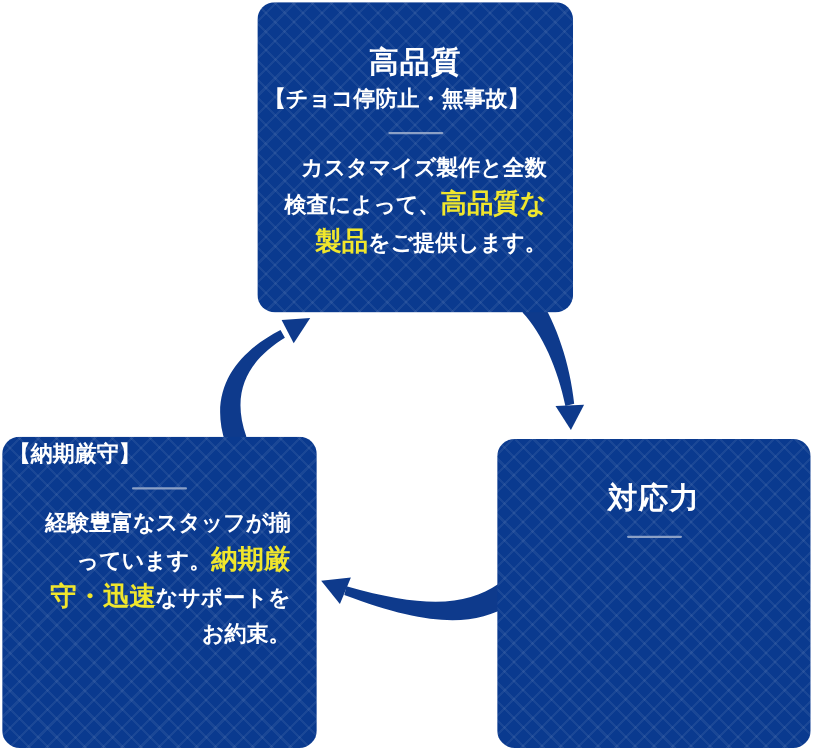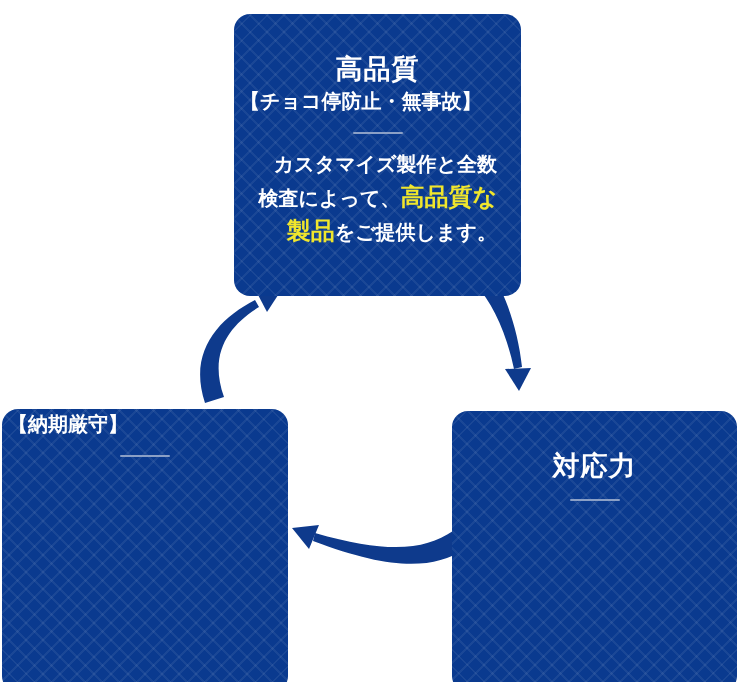--- a/index.html
+++ b/index.html
@@ -17,21 +17,20 @@
   .card{
     position:absolute;
     box-sizing:border-box;
     border-radius:16px;
     color:#ffffff;
     background-color:#0a3a8f;
     background-image:
       repeating-linear-gradient(45deg, transparent 0 5px, rgba(255,255,255,.065) 5px 7px, transparent 7px 12px),
       repeating-linear-gradient(-45deg, transparent 0 5px, rgba(255,255,255,.065) 5px 7px, transparent 7px 12px);
     z-index:1;
-    margin-top:12px;
   }
   .card-top{left:234px;top:2px;width:287px;height:282px;}
   .card-left{left:2px;top:397px;width:286px;height:283px;}
   .card-right{left:452px;top:399px;width:285px;height:281px;}
   .card-title{
     margin:38px 10px 0;
     text-align:center;
     font-size:27px;line-height:34px;
     font-weight:700;letter-spacing:1px;
   }
@@ -88,15 +87,16 @@
   </section>
 
   <section class="card card-right">
     <h3 class="card-title">対応力</h3>
     <div class="card-divider"></div>
   </section>
 
   <section class="card card-left">
     <h4 class="card-subtitle">【納期厳守】</h4>
     <div class="card-divider"></div>
+    <p class="card-body"><span>経験豊富なスタッフが揃っています。</span><span class="hl">納期厳守・迅速</span><span>なサポートをお約束。</span></p>
   </section>
 
 </div>
 
 </body></html>

